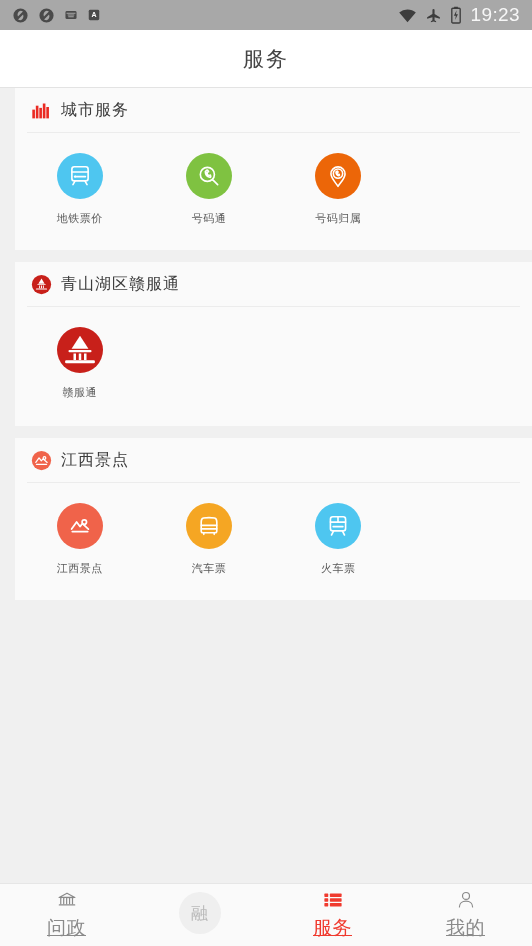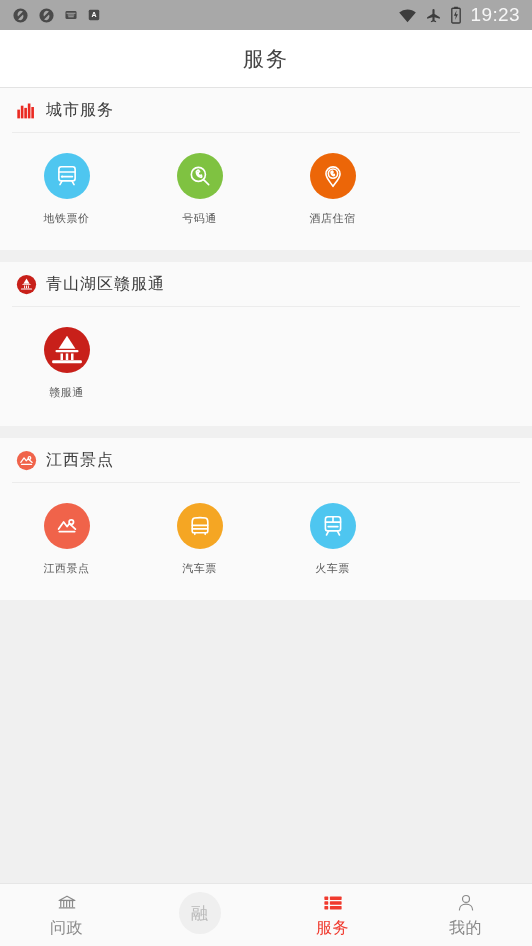--- a/index.html
+++ b/index.html
@@ -52,20 +52,21 @@
 
   
   .content {
     position: absolute;
     top: 88px;
     bottom: 62px;
     left: 0;
     right: 0;
     background: #f0f0f0;
     overflow: hidden;
+    padding-left: 15px;
   }
 
   .card {
     background: #fafafa;
     margin-bottom: 12px;
   }
 
   .sec-head {
     height: 44px;
     display: flex;
@@ -141,23 +142,24 @@
     flex: 1;
     display: flex;
     flex-direction: column;
     align-items: center;
     justify-content: center;
     gap: 4px;
   }
   .tab .t-ico { height: 22px; display: flex; align-items: center; justify-content: center; }
   .tab .t-label {
     font-family: "DejaVu Serif", "Liberation Serif", serif;
-    font-size: 16px;
+    font-size: 19px;
     color: #8a8a8a;
     letter-spacing: 0.5px;
+    text-decoration: underline;
   }
   .tab.active .t-label { color: #f03a2e; }
 
   .tab.center { position: relative; }
   .fab {
     width: 42px;
     height: 42px;
     border-radius: 50%;
     background: #efefef;
     display: flex;
@@ -260,21 +262,21 @@
       <div class="cell">
         <div class="badge" style="background:#ec6608">
           <svg width="26" height="26" viewBox="0 0 24 24">
             <g fill="none" stroke="#ffffff" stroke-width="1.5" stroke-linecap="round" stroke-linejoin="round">
               <path d="M12 21.5c3.2-4.6 6.5-7.6 6.5-11.4A6.5 6.5 0 0 0 5.5 10c0 3.8 3.3 6.8 6.5 11.5z"></path>
               <circle cx="12" cy="9.8" r="4.3"></circle>
               <path d="M10.2 8.2c0 2 1.1 3.2 2.6 3.5.4.1.6-.2.5-.5l-.2-.8-1 .2c-.6-.4-.9-1-.9-1.7l.9-.5-.4-.7c-.2-.3-.6-.3-.8 0-.4.3-.7.5-.7 1.1z"></path>
             </g>
           </svg>
         </div>
-        <span class="caption">酒店住宿</span>
+        <span class="caption">号码归属</span>
       </div>
 
       <div class="cell"></div>
     </div>
   </div>
 
   <div class="card">
     <div class="sec-head">
       <svg class="sec-icon" viewBox="0 0 24 24">
         <circle cx="12" cy="12" r="11" fill="#c8201a"></circle>

